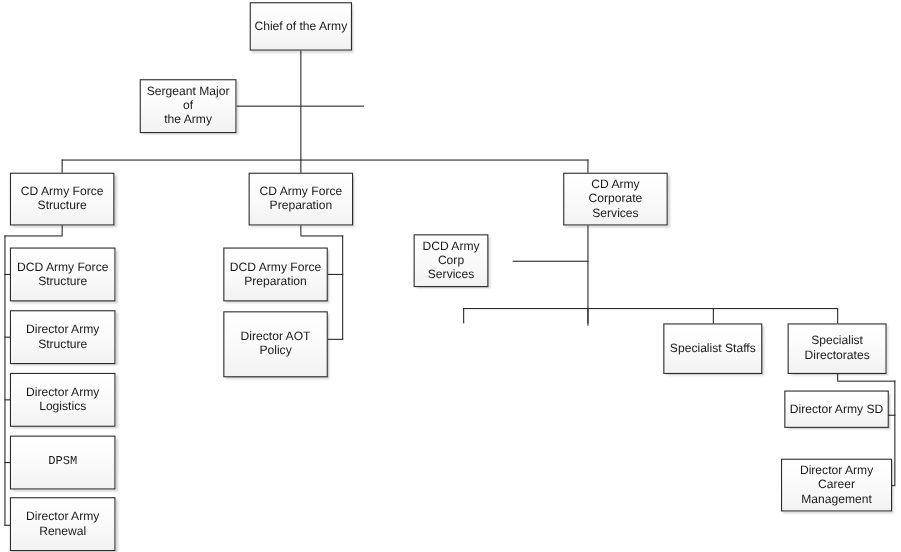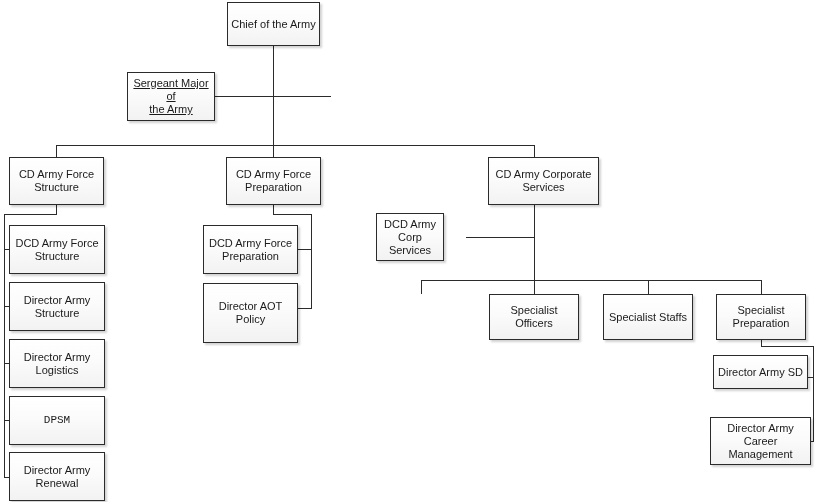--- a/index.html
+++ b/index.html
@@ -76,42 +76,41 @@
     <div class="conn v" style="left: 421px; top: 280px; height: 14px;"></div>
     <div class="conn v" style="left: 534px; top: 280px; height: 14px;"></div>
     <div class="conn v" style="left: 648px; top: 280px; height: 14px;"></div>
     <div class="conn v" style="left: 761px; top: 280px; height: 14px;"></div>
     <div class="conn v" style="left: 761px; top: 340px; height: 6px;"></div>
     <div class="conn h" style="left: 761px; top: 346px; width: 53px;"></div>
     <div class="conn v" style="left: 813px; top: 346px; height: 95px;"></div>
     <div class="conn h" style="left: 807px; top: 377px; width: 7px;"></div>
     <div class="conn h" style="left: 810px; top: 441px; width: 4px;"></div>
     <div class="node" style="left: 227px; top: 2px; width: 93px; height: 44px;"><span class="label">Chief of the Army</span></div>
-    <div class="node" style="left: 127px; top: 72px; width: 88px; height: 49px; text-decoration: underline;"><span class="label">Sergeant Major of
+    <div class="node" style="left: 127px; top: 72px; width: 88px; height: 49px;"><span class="label">Sergeant Major of
 the Army</span></div>
     <div class="node" style="left: 9px; top: 157px; width: 95px; height: 48px;"><span class="label">CD Army Force
 Structure</span></div>
     <div class="node" style="left: 226px; top: 157px; width: 95px; height: 48px;"><span class="label">CD Army Force
 Preparation</span></div>
-    <div class="node" style="left: 488px; top: 157px; width: 111px; height: 48px;"><span class="label">CD Army Corporate
+    <div class="node" style="left: 512px; top: 157px; width: 95px; height: 48px;"><span class="label">CD Army Corporate
 Services</span></div>
     <div class="node" style="left: 9px; top: 225px; width: 96px; height: 49px;"><span class="label">DCD Army Force
 Structure</span></div>
     <div class="node" style="left: 9px; top: 282px; width: 96px; height: 49px;"><span class="label">Director Army
 Structure</span></div>
     <div class="node" style="left: 9px; top: 339px; width: 96px; height: 49px;"><span class="label">Director Army
 Logistics</span></div>
     <div class="node" style="left: 9px; top: 396px; width: 96px; height: 49px; font-family: Liberation Mono, monospace;"><span class="label">DPSM</span></div>
     <div class="node" style="left: 9px; top: 452px; width: 96px; height: 49px;"><span class="label">Director Army
 Renewal</span></div>
     <div class="node" style="left: 203px; top: 225px; width: 95px; height: 49px;"><span class="label">DCD Army Force
 Preparation</span></div>
     <div class="node" style="left: 203px; top: 283px; width: 95px; height: 60px;"><span class="label">Director AOT Policy</span></div>
     <div class="node" style="left: 376px; top: 213px; width: 68px; height: 48px;"><span class="label">DCD Army Corp
 Services</span></div>
-    <div class="node" style="left: 489px; top: 294px; width: 90px; height: 46px;"><span class="label">Specialist Officers</span></div>
     <div class="node" style="left: 603px; top: 294px; width: 90px; height: 46px;"><span class="label">Specialist Staffs</span></div>
     <div class="node" style="left: 716px; top: 294px; width: 90px; height: 46px;"><span class="label">Specialist
-Preparation</span></div>
+Directorates</span></div>
     <div class="node" style="left: 713px; top: 355px; width: 95px; height: 34px;"><span class="label">Director Army SD</span></div>
     <div class="node" style="left: 710px; top: 417px; width: 101px; height: 48px;"><span class="label">Director Army
 Career Management</span></div>
   </div>
 
 </body></html>

